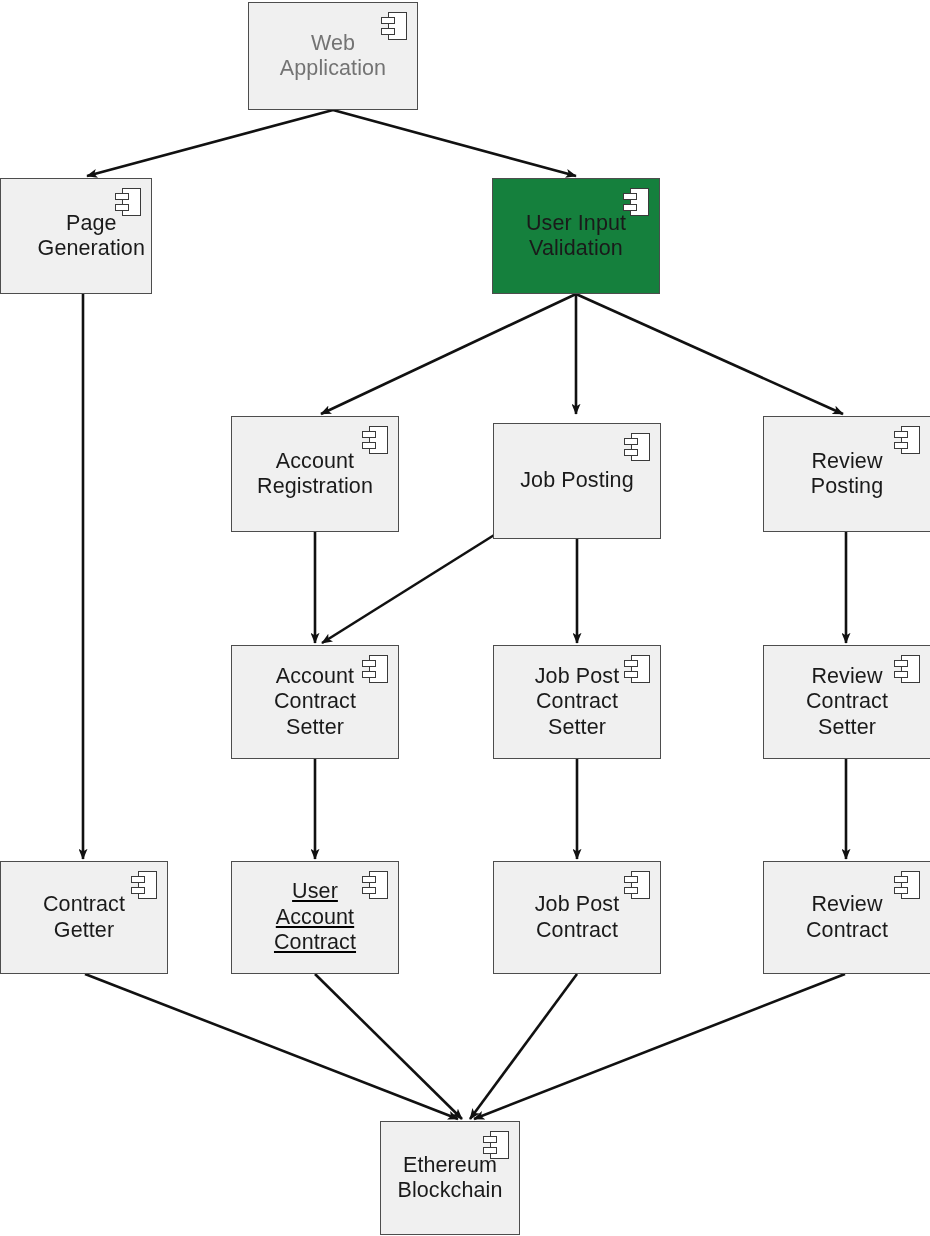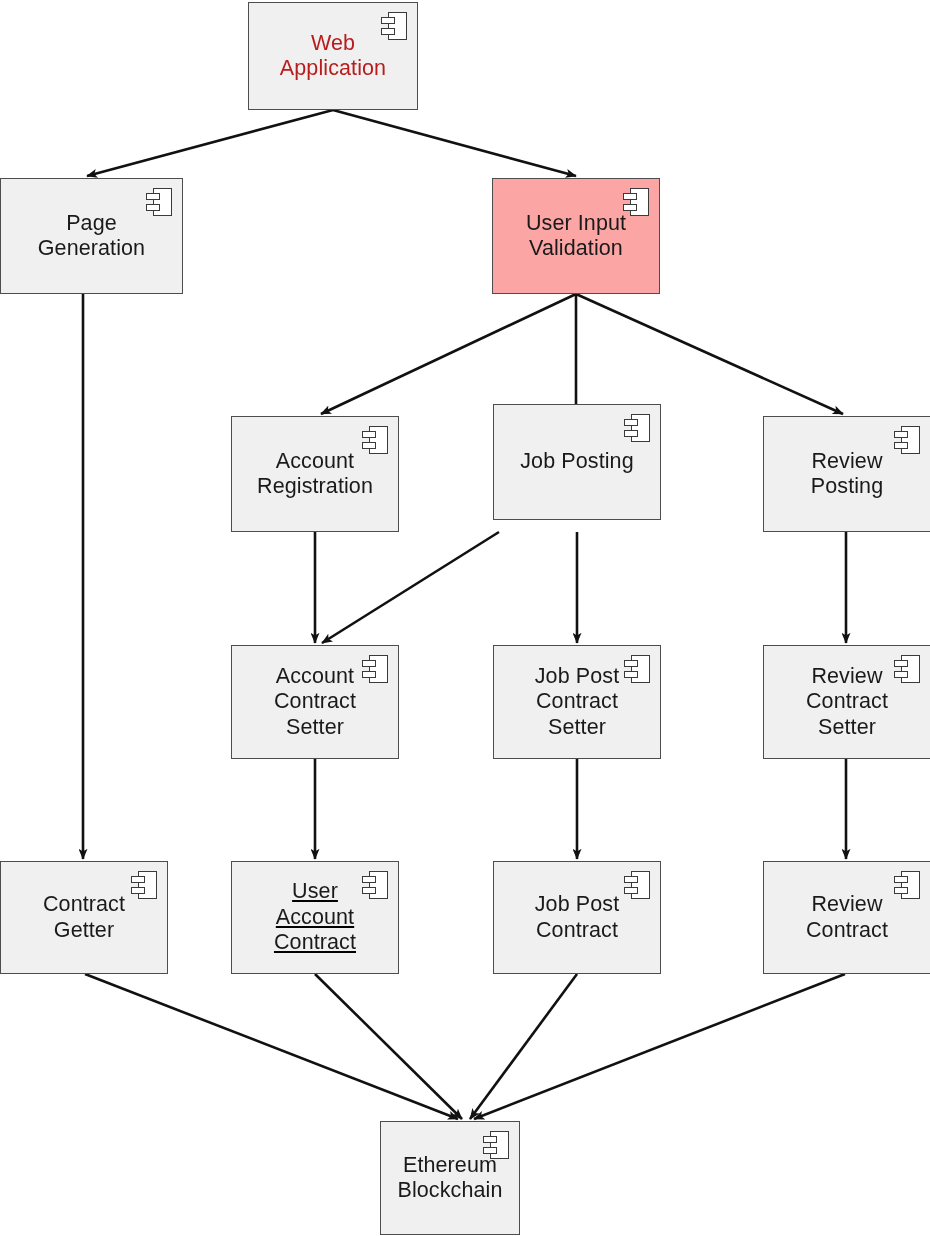--- a/index.html
+++ b/index.html
@@ -108,51 +108,51 @@
       </g>
   </svg>
 
   <div id="nodes-layer">
       <div class="component-node" style="left: 248px; top: 2px; width: 170px; height: 108px; background: rgb(240, 240, 240); border-color: rgb(77, 77, 77);">
         <span class="component-icon">
           <span class="icon-body"></span>
           <span class="icon-tab tab-top"></span>
           <span class="icon-tab tab-bottom"></span>
         </span>
-        <span class="component-label" style="color: #b91c1c;">Web
+        <span class="component-label" style="color: #737373;">Web
 Application</span>
       </div>
-      <div class="component-node" style="left: 0px; top: 178px; width: 183px; height: 116px; background: rgb(240, 240, 240); border-color: rgb(77, 77, 77);">
+      <div class="component-node" style="left: 0px; top: 178px; width: 152px; height: 116px; background: rgb(240, 240, 240); border-color: rgb(77, 77, 77); justify-content: flex-end;">
         <span class="component-icon">
           <span class="icon-body"></span>
           <span class="icon-tab tab-top"></span>
           <span class="icon-tab tab-bottom"></span>
         </span>
         <span class="component-label" style="color: rgb(26, 26, 26);">Page
 Generation</span>
       </div>
-      <div class="component-node" style="left: 492px; top: 178px; width: 168px; height: 116px; background: #fca5a5; border-color: rgb(77, 77, 77);">
+      <div class="component-node" style="left: 492px; top: 178px; width: 168px; height: 116px; background: #15803d; border-color: rgb(77, 77, 77);">
         <span class="component-icon">
           <span class="icon-body"></span>
           <span class="icon-tab tab-top"></span>
           <span class="icon-tab tab-bottom"></span>
         </span>
         <span class="component-label" style="color: rgb(26, 26, 26);">User Input
 Validation</span>
       </div>
       <div class="component-node" style="left: 231px; top: 416px; width: 168px; height: 116px; background: rgb(240, 240, 240); border-color: rgb(77, 77, 77);">
         <span class="component-icon">
           <span class="icon-body"></span>
           <span class="icon-tab tab-top"></span>
           <span class="icon-tab tab-bottom"></span>
         </span>
         <span class="component-label" style="color: rgb(26, 26, 26);">Account
 Registration</span>
       </div>
-      <div class="component-node" style="left: 493px; top: 404px; width: 168px; height: 116px; background: rgb(240, 240, 240); border-color: rgb(77, 77, 77);">
+      <div class="component-node" style="left: 493px; top: 423px; width: 168px; height: 116px; background: rgb(240, 240, 240); border-color: rgb(77, 77, 77);">
         <span class="component-icon">
           <span class="icon-body"></span>
           <span class="icon-tab tab-top"></span>
           <span class="icon-tab tab-bottom"></span>
         </span>
         <span class="component-label" style="color: rgb(26, 26, 26);">Job Posting</span>
       </div>
       <div class="component-node" style="left: 763px; top: 416px; width: 168px; height: 116px; background: rgb(240, 240, 240); border-color: rgb(77, 77, 77);">
         <span class="component-icon">
           <span class="icon-body"></span>

